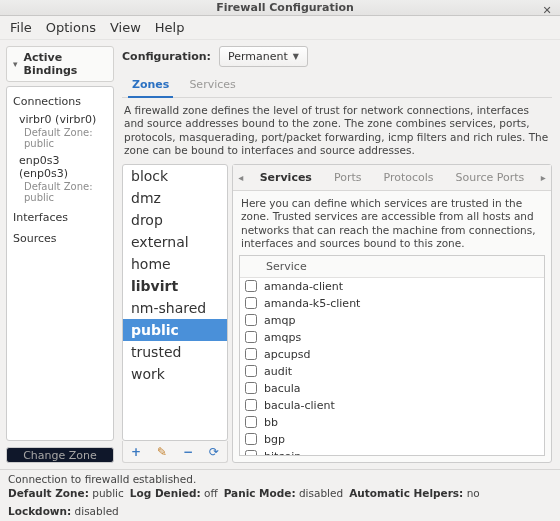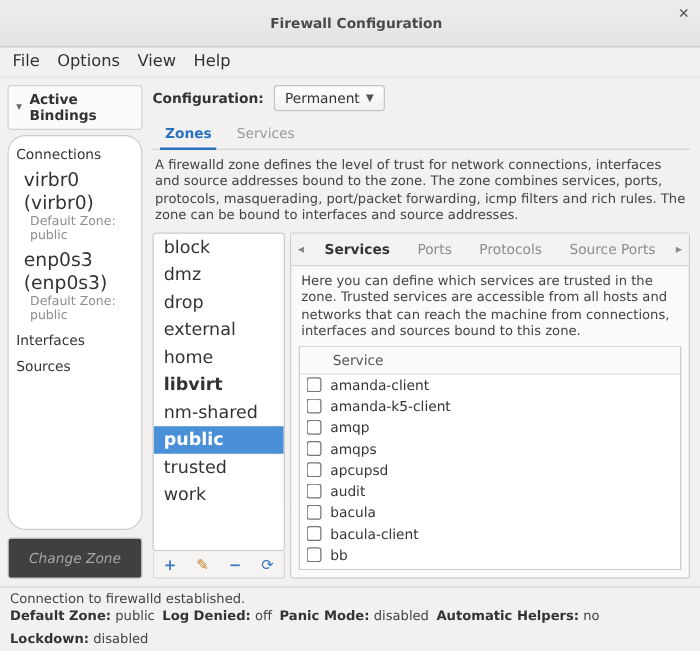--- a/index.html
+++ b/index.html
@@ -10,21 +10,21 @@
     background: #f2f1f0;
     width: 560px;
     height: 521px;
     overflow: hidden;
     display: flex;
     flex-direction: column;
   }
   .titlebar {
     background: linear-gradient(#ededec, #e4e3e2);
     border-bottom: 1px solid #c8c7c6;
-    height: 38px;
+    height: 16px;
     display: flex;
     align-items: center;
     justify-content: center;
     position: relative;
     padding-left: 10px;
   }
   .titlebar .title { font-weight: bold; font-size: 11px; color: #4a4a4a; }
   .titlebar .close {
     position: absolute; right: 6px; top: 3px;
     width: 14px; height: 14px;
@@ -60,38 +60,38 @@
     display: flex; align-items: center;
     font-size: 11px;
     font-weight: bold;
     color:#333;
     margin-bottom: 4px;
   }
   .side-header .chev { margin-right: 6px; font-size: 9px; color:#666; }
   .sidebox {
     flex: 1;
     border: 1px solid #ccc;
-    border-radius: 14px;
+    border-radius: 3px;
     background: #fff;
     padding: 4px 0 0 0;
     overflow-y: auto;
     font-size: 11px;
   }
   .side-cat { font-size: 11px; color:#333; padding: 4px 6px; cursor:pointer; }
-  .side-item { padding: 1px 16px 1px 12px; color:#333; cursor:pointer; font-size: 15px; }
+  .side-item { padding: 1px 16px 1px 12px; color:#333; cursor:pointer; font-size: 11px; }
   .side-item-sub { padding: 0 0 4px 17px; color:#8d8d8d; font-size: 10px; }
   .change-zone {
     margin-top: 6px;
-    height: 33px;
+    height: 16px;
     border: 1px solid #ccc;
     border-radius: 3px;
-    background: #404040;
+    background: #0f172a;
     color:#a7a6a5;
     font-size: 11px;
-    display:flex; align-items:center; justify-content:center;font-style:italic;
+    display:flex; align-items:center; justify-content:center;
   }
   .main {
     flex: 1;
     display:flex;
     flex-direction:column;
     min-width:0;
   }
   .cfgrow {
     display:flex; align-items:center; gap:8px;
     padding: 0 2px 6px 2px;

